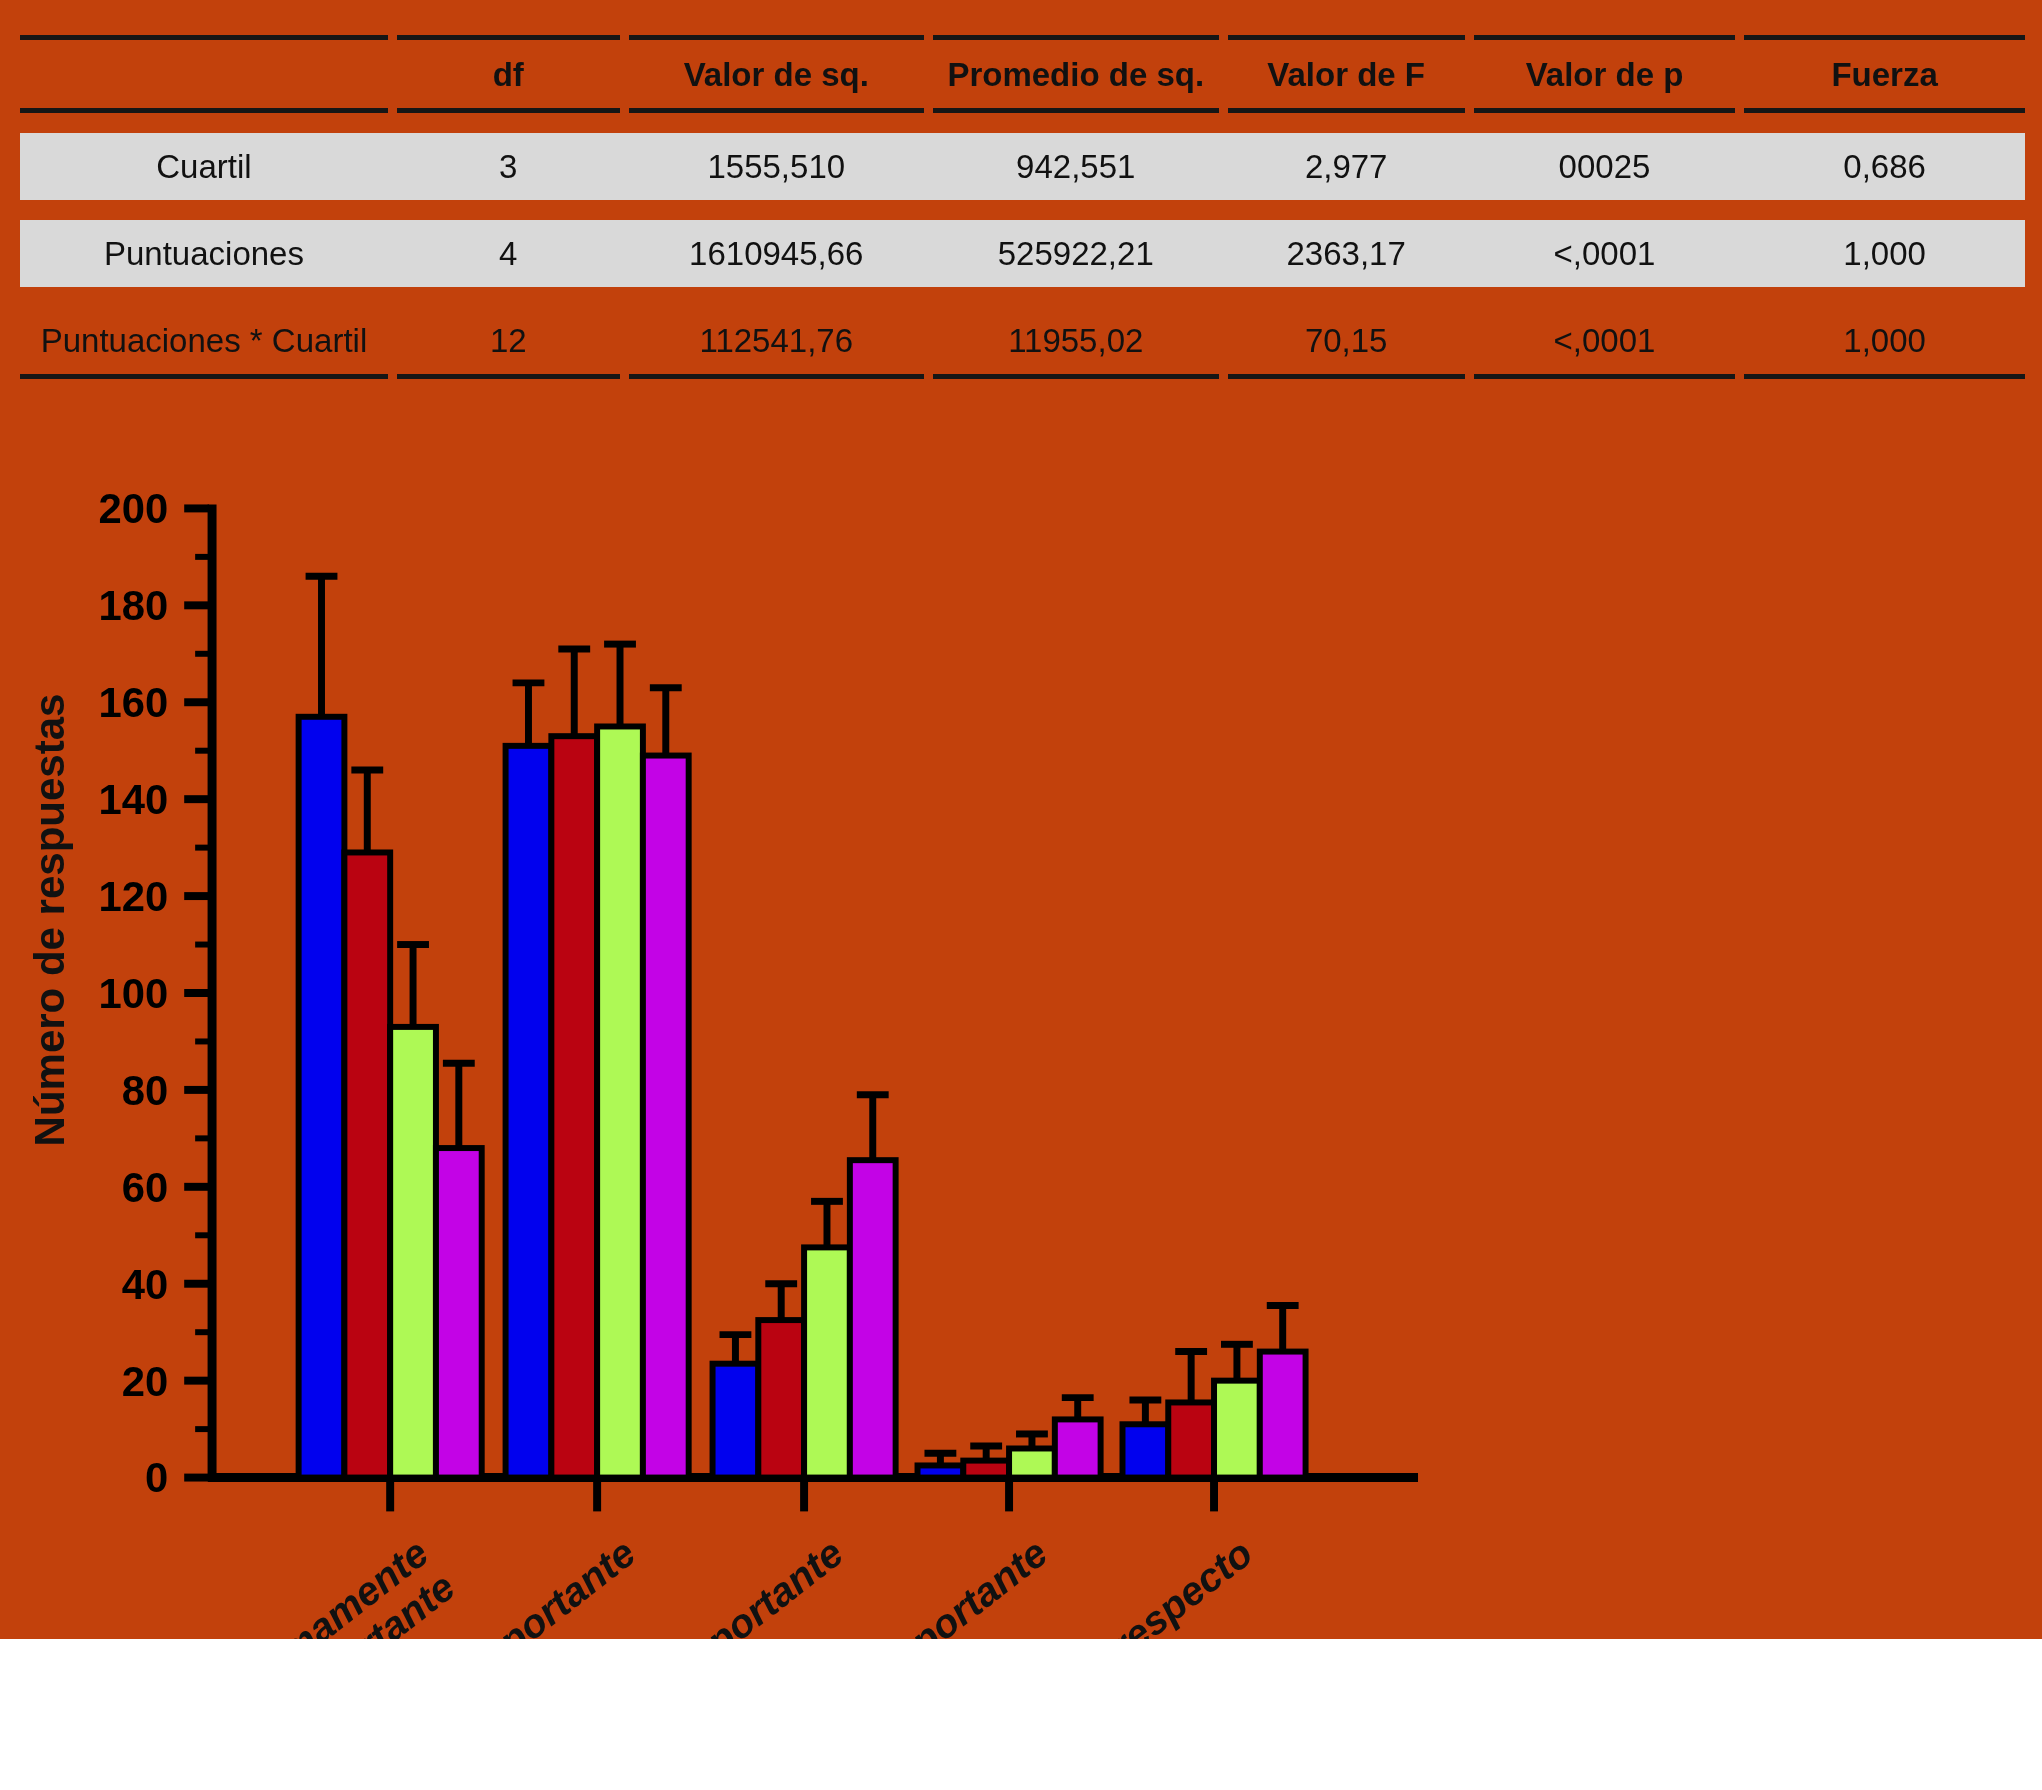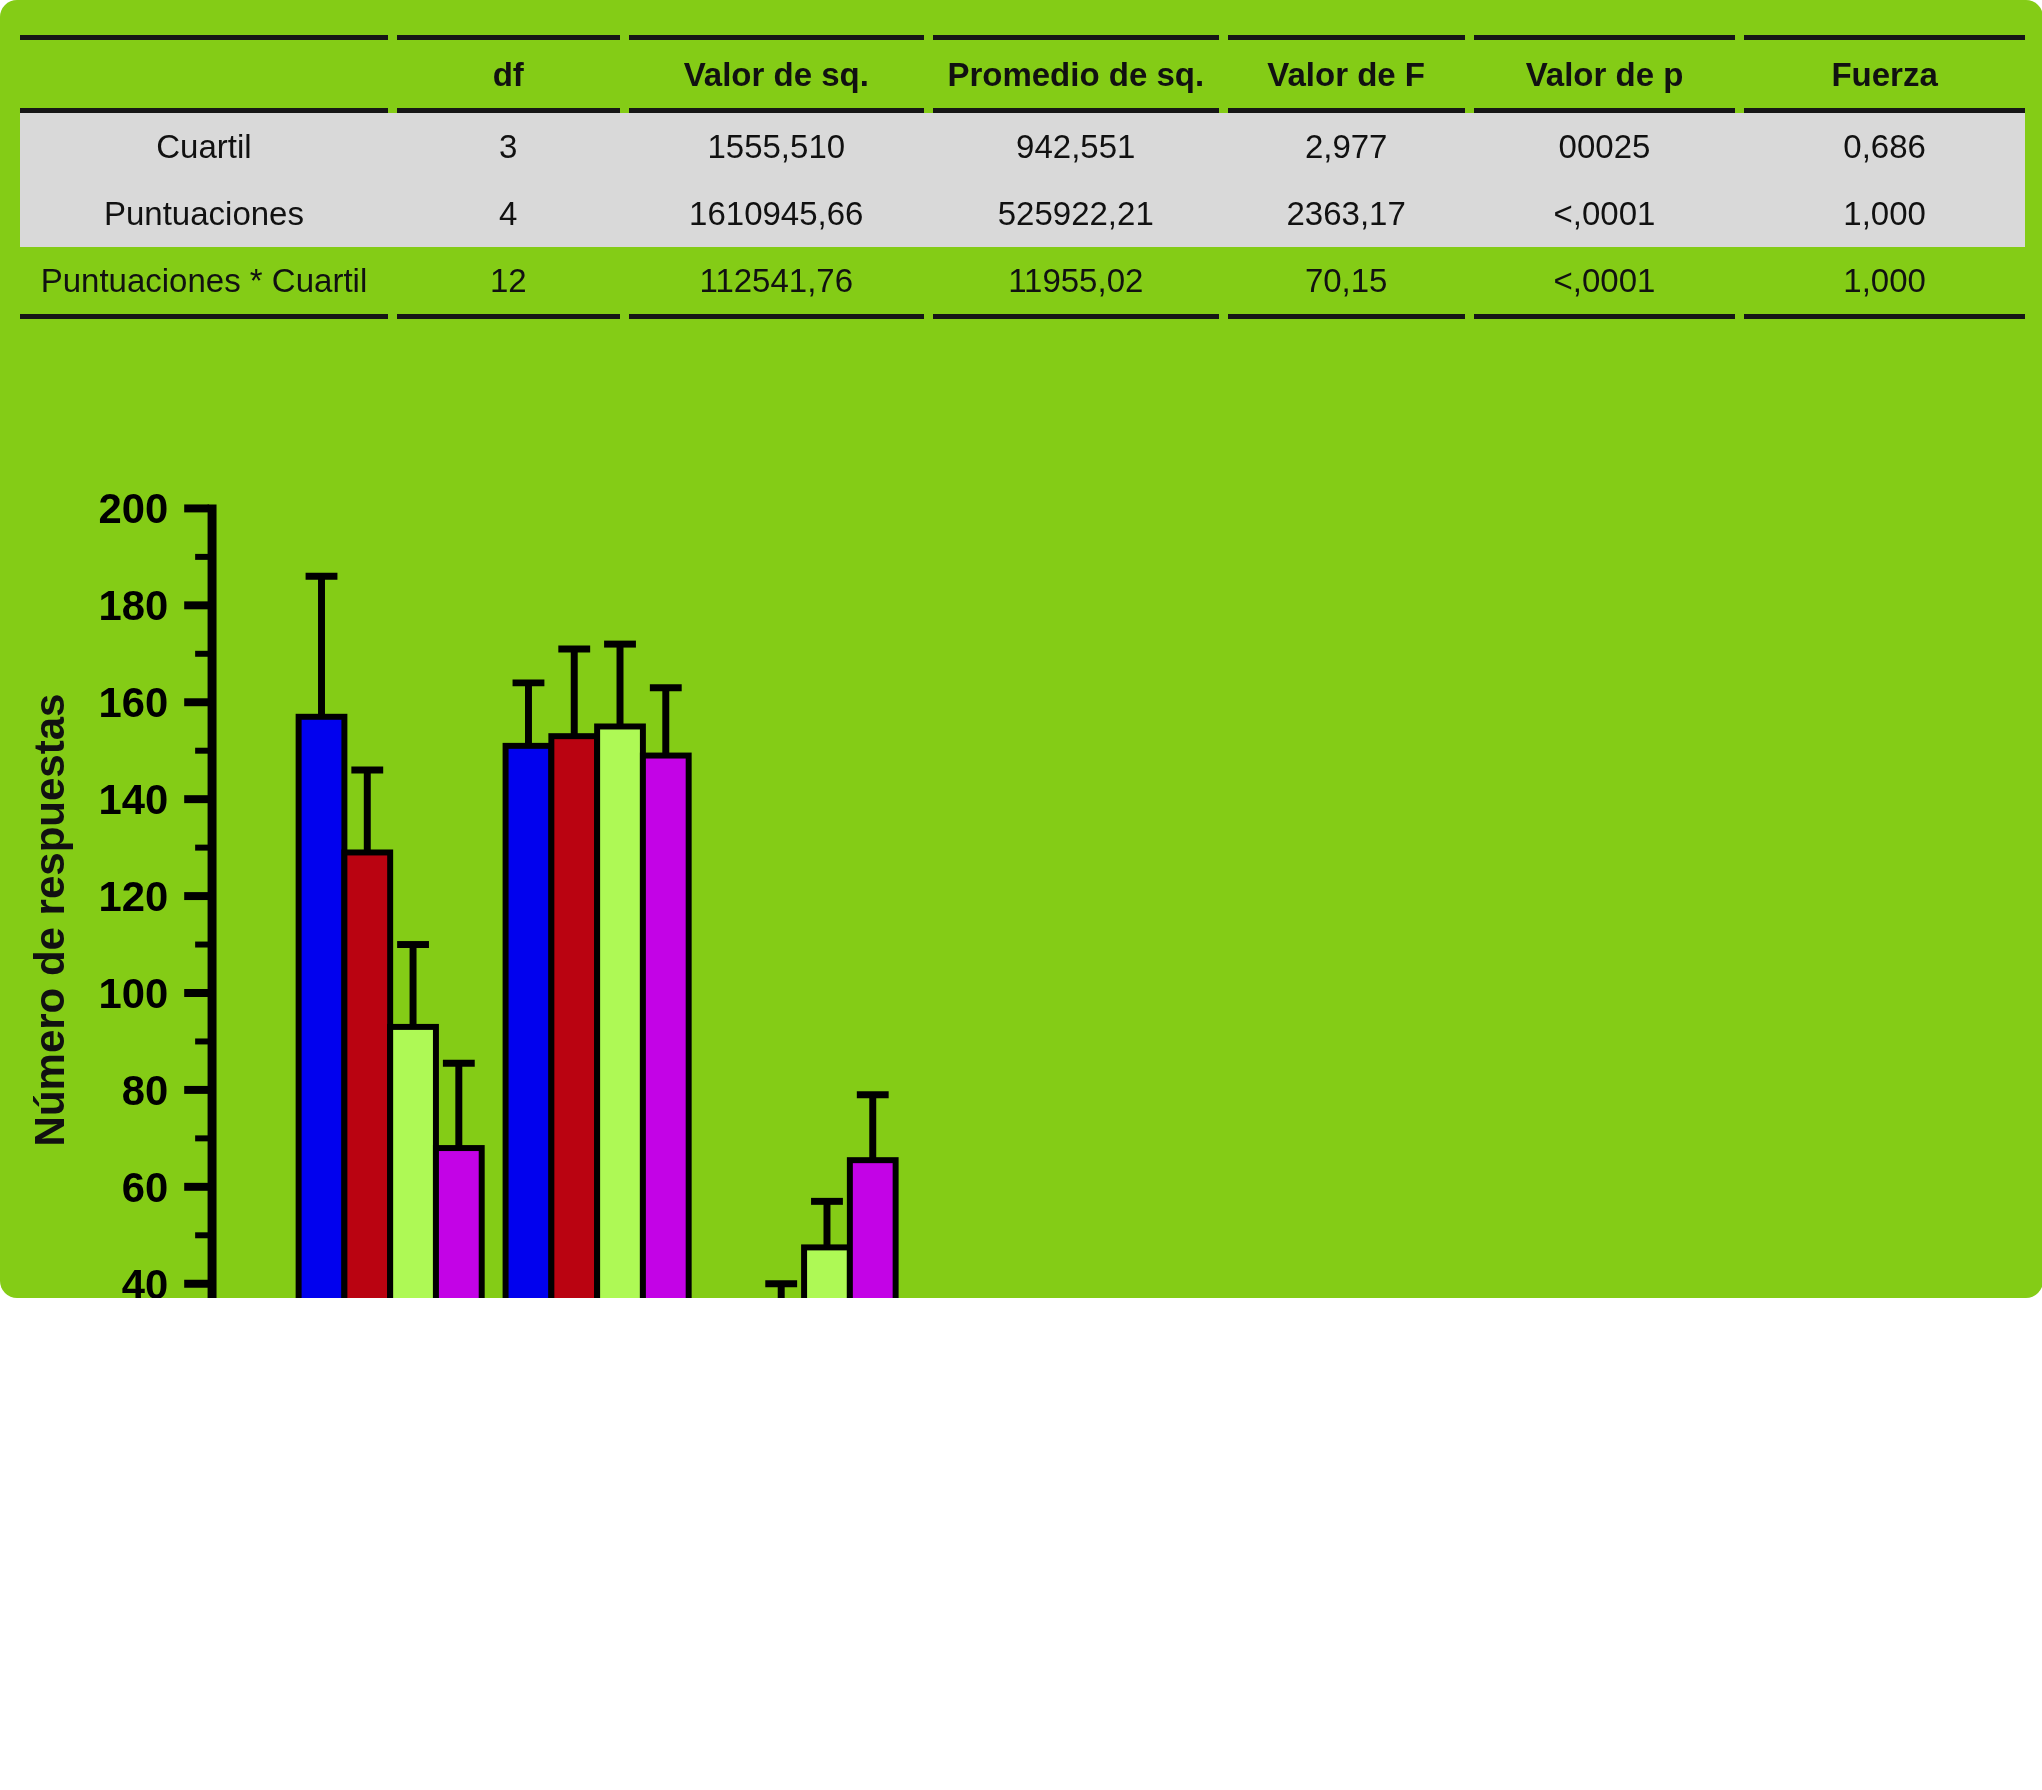--- a/index.html
+++ b/index.html
@@ -1,25 +1,25 @@
 <!DOCTYPE html>
 <html><head>
 <meta charset="utf-8">
 <style>
   html,body{margin:0;padding:0;background:#fff;}
-  .page{position:relative;width:2043px;height:1298px;background:#84cc16;overflow:hidden;
-        font-family:"Liberation Sans",sans-serif;color:#111;border-radius:17px;}
+  .page{position:relative;width:2043px;height:1639px;background:#c2410c;overflow:hidden;
+        font-family:"Liberation Sans",sans-serif;color:#111;}
 
   
   .anova{position:absolute;left:20px;top:35px;width:2005px;}
   .tline{display:grid;grid-template-columns:380fr 230fr 305fr 295fr 245fr 270fr 290fr;column-gap:9px;}
   .tline span{height:5px;background:#161616;}
   .trow{display:grid;grid-template-columns:380fr 230fr 305fr 295fr 245fr 270fr 290fr;column-gap:9px;align-items:center;}
   .trow.head{height:68px;}
-  .trow.body{height:67px;}
+  .trow.body{height:67px;margin-top:20px;}
   .trow.shaded{background:#D9D9D9;}
   .tc{text-align:center;font-size:33px;line-height:1;white-space:nowrap;}
   .trow.head .tc{font-weight:bold;}
 
   
   .chart{position:absolute;left:0;top:393px;width:2043px;height:1397px;}
   .chart svg{position:absolute;left:0;top:0;}
   .ylabel{position:absolute;left:50px;top:527px;transform:translate(-50%,-50%) rotate(-90deg);
           font-weight:bold;font-size:42px;white-space:nowrap;}
   .legend{position:absolute;left:1070px;top:191px;}

